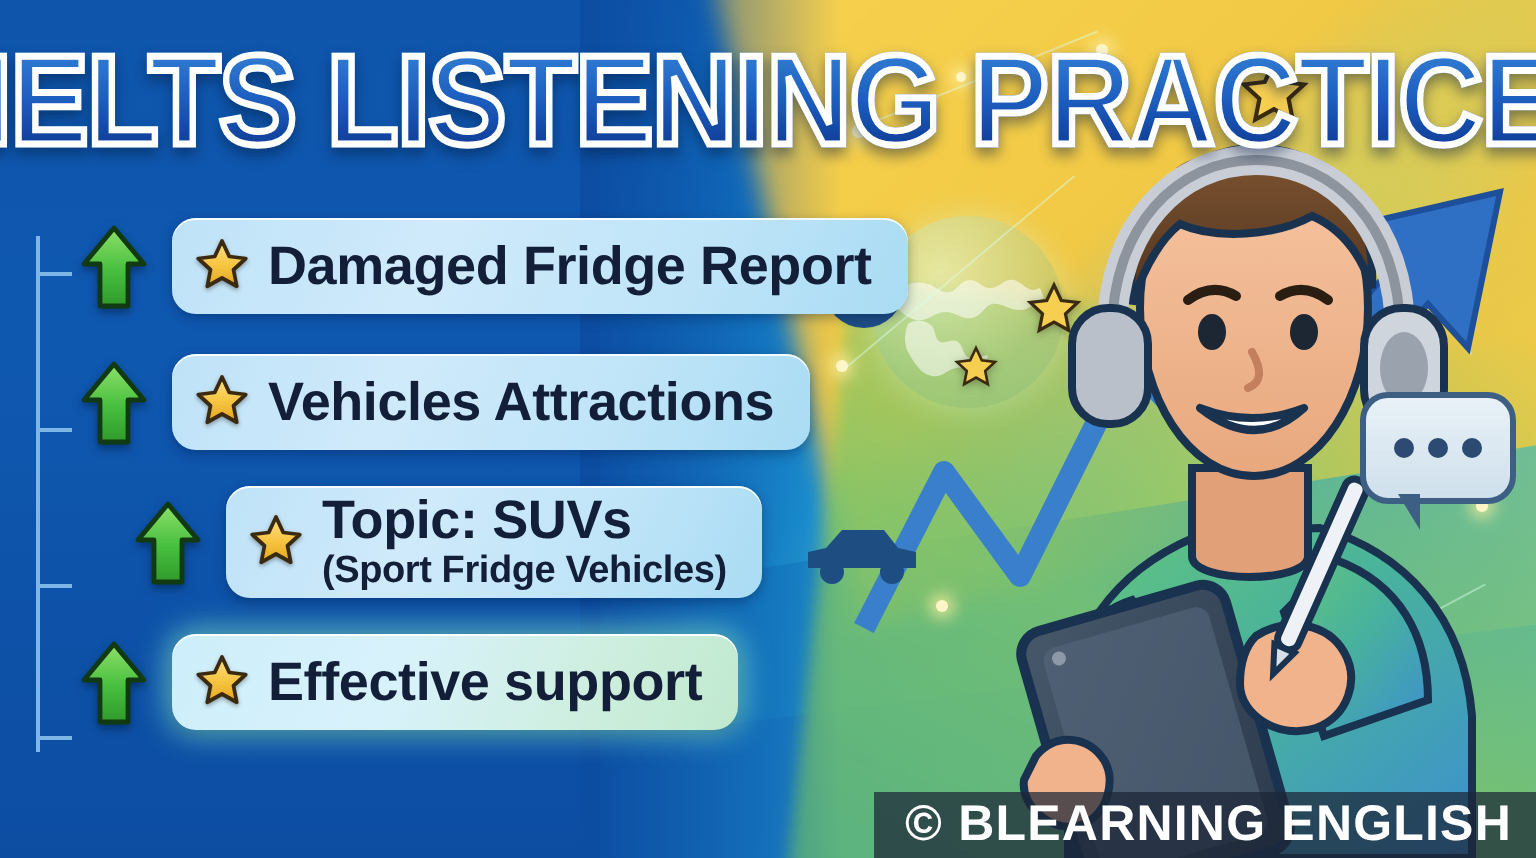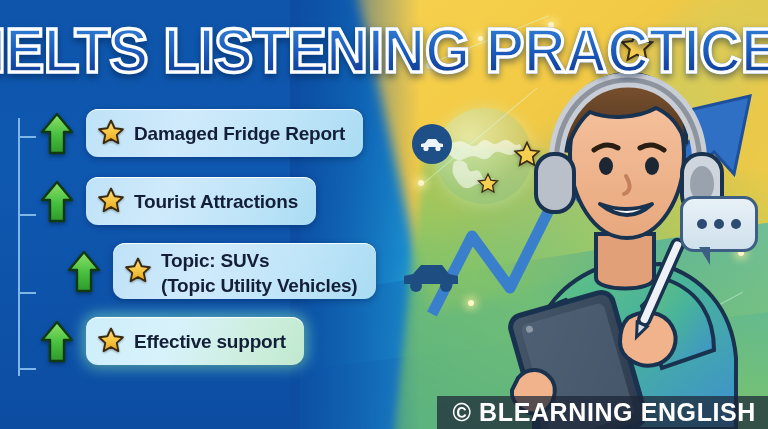--- a/index.html
+++ b/index.html
@@ -115,21 +115,21 @@
   .row.glow .pill {
     background:linear-gradient(115deg,#cdeefb 0%, #d8f2fb 40%, #cdeedd 75%, #bfe9cf 100%);
     box-shadow:0 0 14px 3px rgba(150,255,210,.55), 0 2px 6px rgba(0,20,60,.35), inset 0 1px 0 rgba(255,255,255,.9);
   }
 
   .star { width:30px; height:30px; flex:0 0 30px; margin-right:8px; }
   .star svg { display:block; filter:drop-shadow(0 1px 1px rgba(0,0,0,.35)); }
 
   .pill-text { display:flex; flex-direction:column; justify-content:center; }
   .pill-label {
-    font-size:19px; font-weight:bold; color:#131f38;
+    font-size:27px; font-weight:bold; color:#131f38;
     line-height:29px; white-space:nowrap; letter-spacing:-0.2px;
   }
   .pill-sub {
     font-size:19px; font-weight:bold; color:#131f38;
     line-height:21px; white-space:nowrap; letter-spacing:-0.2px;
   }
 
   
   .art { position:absolute; right:0; top:0; width:360px; height:429px; z-index:10; }
 
@@ -391,40 +391,40 @@
           <path fill="url(#g1)" stroke="#123a12" stroke-width="2.4" stroke-linejoin="round" d="M17 3 L32 21 H24 V42 H10 V21 H2 Z"></path>
         </svg>
       </span>
       <span class="pill">
         <span class="star">
           <svg width="30" height="30" viewBox="0 0 24 24">
             <path fill="url(#s1)" stroke="#3a2a10" stroke-width="1.5" stroke-linejoin="round" d="M12 2l2.9 6.2 6.6.8-4.9 4.5 1.3 6.6L12 16.8 6.1 20.1l1.3-6.6L2.5 9l6.6-.8z"></path>
           </svg>
         </span>
         <span class="pill-text">
-          <span class="pill-label">Tourist Attractions</span>
+          <span class="pill-label">Vehicles Attractions</span>
         </span>
       </span>
     </div>
 
     <div class="row two-line">
       <span class="arrow">
         <svg width="34" height="44" viewBox="0 0 34 44">
           <path fill="url(#g1)" stroke="#123a12" stroke-width="2.4" stroke-linejoin="round" d="M17 3 L32 21 H24 V42 H10 V21 H2 Z"></path>
         </svg>
       </span>
       <span class="pill">
         <span class="star">
           <svg width="30" height="30" viewBox="0 0 24 24">
             <path fill="url(#s1)" stroke="#3a2a10" stroke-width="1.5" stroke-linejoin="round" d="M12 2l2.9 6.2 6.6.8-4.9 4.5 1.3 6.6L12 16.8 6.1 20.1l1.3-6.6L2.5 9l6.6-.8z"></path>
           </svg>
         </span>
         <span class="pill-text">
           <span class="pill-label">Topic: SUVs</span>
-          <span class="pill-sub">(Topic Utility Vehicles)</span>
+          <span class="pill-sub">(Sport Fridge Vehicles)</span>
         </span>
       </span>
     </div>
 
     <div class="row glow">
       <span class="arrow">
         <svg width="34" height="44" viewBox="0 0 34 44">
           <path fill="url(#g1)" stroke="#123a12" stroke-width="2.4" stroke-linejoin="round" d="M17 3 L32 21 H24 V42 H10 V21 H2 Z"></path>
         </svg>
       </span>

